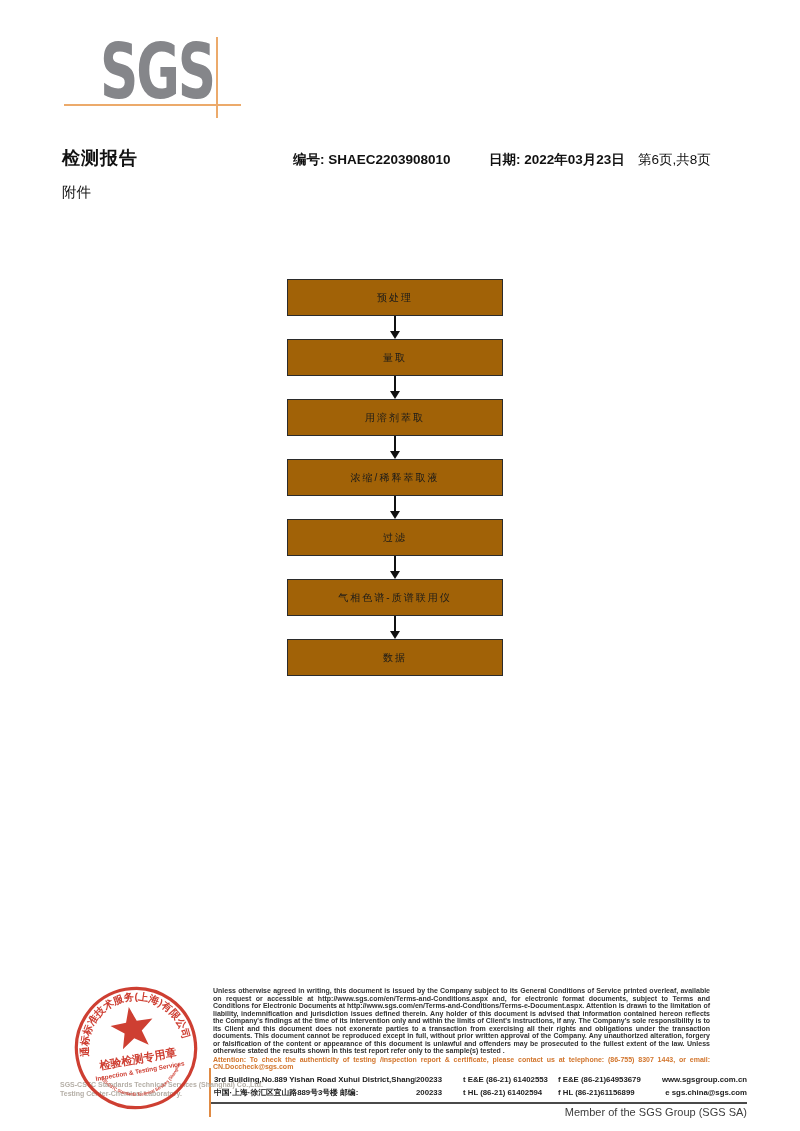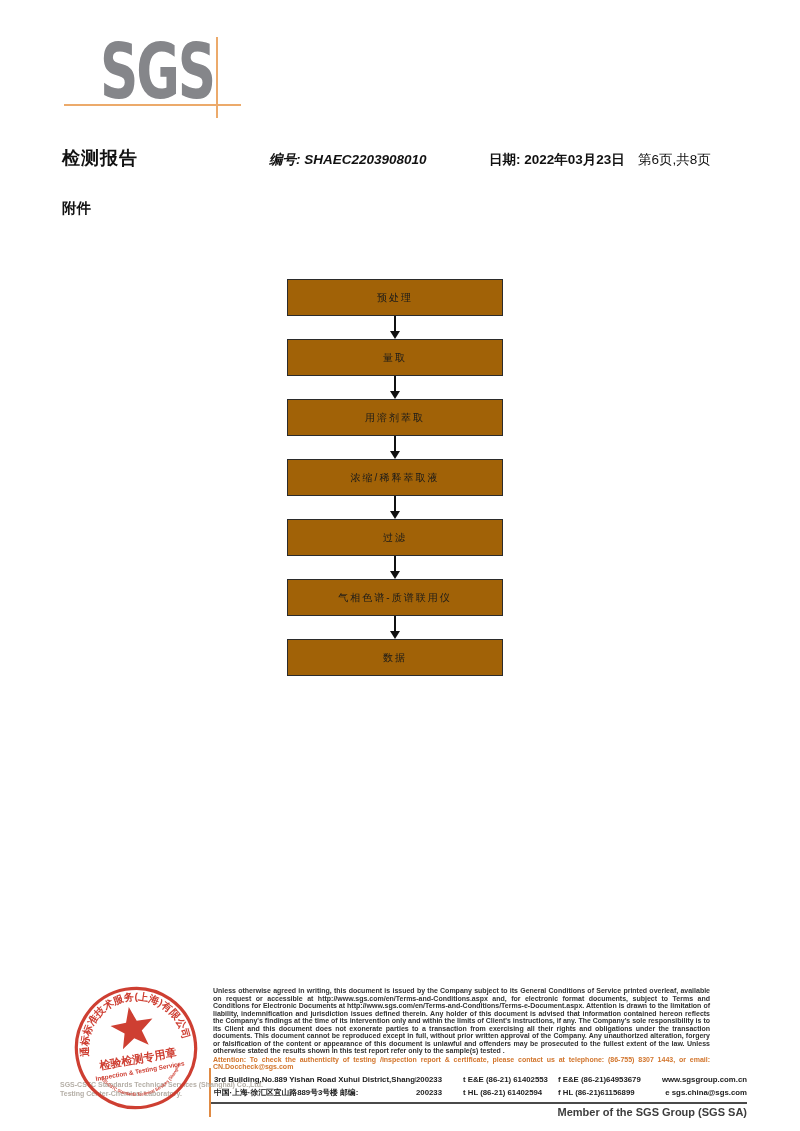--- a/index.html
+++ b/index.html
@@ -12,24 +12,24 @@
   .logo-text{
     position:absolute;left:100px;top:34px;
     font-family:"DejaVu Sans","Liberation Sans",sans-serif;
     font-weight:bold;font-size:76px;line-height:1;color:#85868a;
     letter-spacing:-3px;transform:scaleX(.70);transform-origin:0 0;
   }
   .logo-hline{position:absolute;left:64px;top:104px;width:177px;height:2px;background:#ecaa6b;}
   .logo-vline{position:absolute;left:216px;top:37px;width:2px;height:81px;background:#ecaa6b;}
   
   .report-title{position:absolute;left:62px;top:146px;font-size:18px;font-weight:bold;letter-spacing:1px;text-align:center;}
-  .report-no{position:absolute;left:269px;top:151px;font-size:13.5px;font-weight:bold;font-style:italic;}
+  .report-no{position:absolute;left:293px;top:151px;font-size:13.5px;font-weight:bold;}
   .report-date{position:absolute;left:489px;top:151px;font-size:13.5px;font-weight:bold;}
   .page-info{position:absolute;left:638px;top:151px;font-size:13.5px;font-weight:normal;}
-  .attachment{position:absolute;left:62px;top:199px;font-size:14.5px;font-weight:bold;}
+  .attachment{position:absolute;left:62px;top:183px;font-size:14.5px;font-weight:normal;}
   
   .fc-title{position:absolute;left:0;top:216px;width:800px;text-align:center;font-size:15.5px;font-weight:bold;}
   .flowchart{position:absolute;left:287px;top:279px;width:216px;}
   .fc-box{
     box-sizing:border-box;height:37px;border:1.4px solid #2b2b2b;background:#a16207;
     display:flex;align-items:center;justify-content:center;
     font-size:10px;letter-spacing:2px;color:#1a1a1a;
   }
   .fc-arrow{height:23px;display:flex;flex-direction:column;align-items:center;}
   .fc-arrow .shaft{width:2px;flex:1;background:#111;}
@@ -41,21 +41,21 @@
   
   .v-divider{position:absolute;left:209px;top:1068px;width:2px;height:49px;background:#e08a43;}
   .h-rule{position:absolute;left:211px;top:1102px;width:536px;height:2px;background:#4a4a4a;}
   .addr{position:absolute;left:214px;top:1073px;width:533px;font-size:7.8px;font-weight:bold;color:#222;}
   .addr-row{display:flex;height:13px;line-height:13px;white-space:nowrap;}
   .addr .c1{width:202px;overflow:hidden;}
   .addr .c2{width:47px;}
   .addr .c3{width:95px;}
   .addr .c4{width:96px;}
   .addr .c5{flex:1;text-align:right;}
-  .member-line{position:absolute;left:445px;top:1106px;width:302px;text-align:right;font-size:11px;font-weight:bold;color:#3d3d3d;}
+  .member-line{position:absolute;left:445px;top:1106px;width:302px;text-align:right;font-size:11px;font-weight:normal;color:#3d3d3d;}
   
   .company-gray{position:absolute;left:60px;top:1080px;font-size:7px;line-height:9px;font-weight:bold;color:#b5afa7;}
   .stamp{position:absolute;left:70px;top:982px;width:132px;height:132px;transform:rotate(-10deg);opacity:.95;}
 </style>
 </head>
 <body>
 
 <div class="page">
 
   <div class="logo-text">SGS</div>

